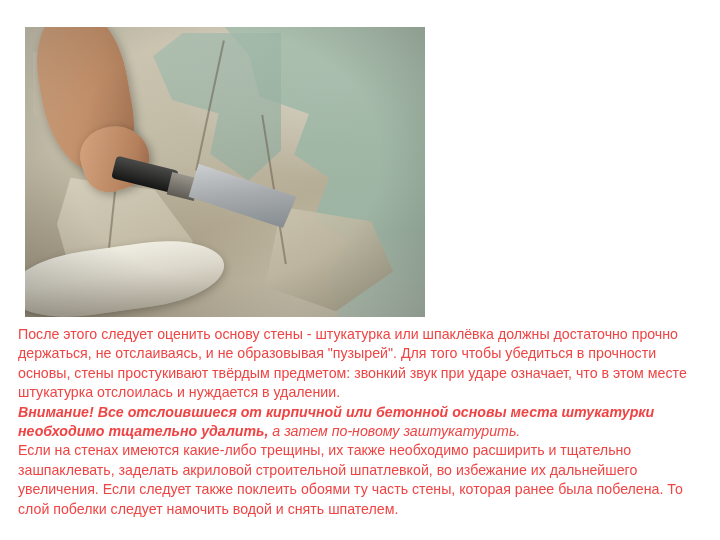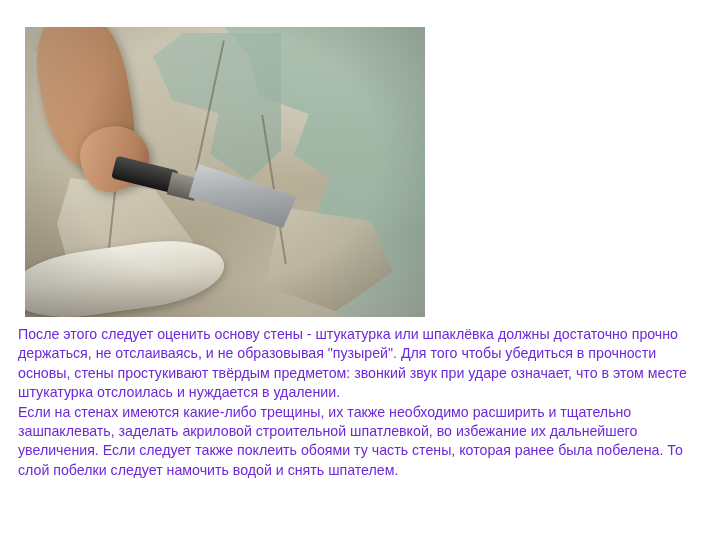--- a/index.html
+++ b/index.html
@@ -155,21 +155,21 @@
     background: radial-gradient(ellipse at 50% 45%, rgba(0,0,0,0) 55%, rgba(0,0,0,0.22) 100%);
     pointer-events: none;
   }
 
   
   .text-block {
     position: absolute;
     left: 18px;
     top: 325px;
     width: 686px;
-    color: #6d28d9;
+    color: #ef4444;
     font-size: 14.2px;
     line-height: 19.4px;
   }
   .para {
     margin: 0;
   }
   .para.warn {
     font-weight: bold;
     font-style: italic;
   }
@@ -199,16 +199,17 @@
       <div class="hand"></div>
       <div class="spatula-handle"></div>
       <div class="spatula-ferrule"></div>
       <div class="spatula-blade"></div>
       <div class="vignette"></div>
     </div>
   </div>
 
   <div class="text-block">
     <p class="para">После этого следует оценить основу стены - штукатурка или шпаклёвка должны достаточно прочно держаться, не отслаиваясь, и не образовывая "пузырей". Для того чтобы убедиться в прочности основы, стены простукивают твёрдым предметом: звонкий звук при ударе означает, что в этом месте штукатурка отслоилась и нуждается в удалении.</p>
+    <p class="para warn"><span>Внимание! Все отслоившиеся от кирпичной или бетонной основы места штукатурки необходимо тщательно удалить, </span><span class="nonbold">а затем по-новому заштукатурить.</span></p>
     <p class="para">Если на стенах имеются какие-либо трещины, их также необходимо расширить и тщательно зашпаклевать, заделать акриловой строительной шпатлевкой, во избежание их дальнейшего увеличения. Если следует также поклеить обоями ту часть стены, которая ранее была побелена. То слой побелки следует намочить водой и снять шпателем.</p>
   </div>
 
 </div>
 
 </body></html>

